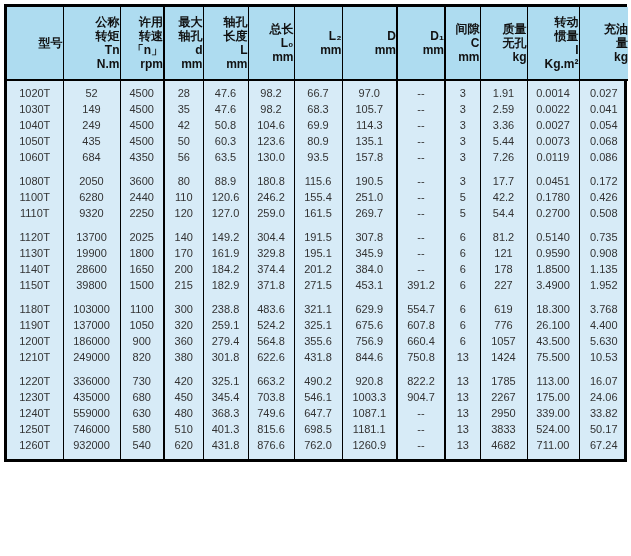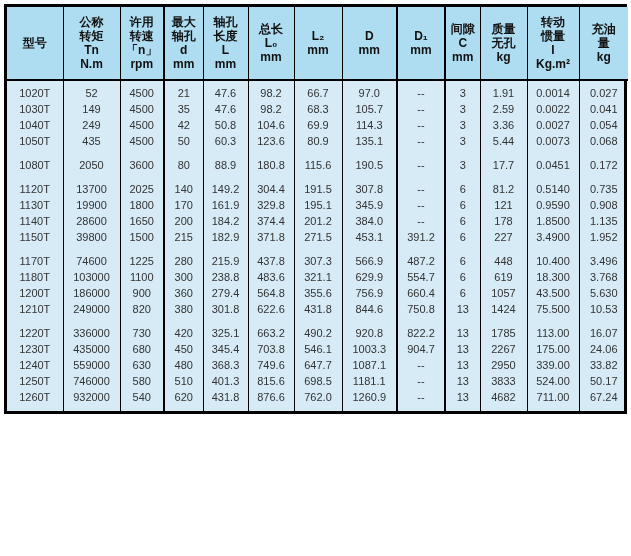--- a/index.html
+++ b/index.html
@@ -15,21 +15,21 @@
   col.w5{width:45px}col.w6{width:46px}col.w7{width:48px}col.w8{width:55px}
   col.w9{width:48px}col.w10{width:35px}col.w11{width:47px}col.w12{width:52px}
   col.w13{width:49px}
   th,td{border-left:1px solid #000;text-align:center;padding:0;}
   th.c1,td.c1{border-left:none;}
   th.c4,td.c4,th.c9,td.c9,th.c10,td.c10{border-left-width:2px;}
   thead th{
     background:#aedcf0;border-bottom:2px solid #000;vertical-align:middle;
     font-size:12px;font-weight:bold;color:#111;height:72px;line-height:14px;
   }
-  thead th div{line-height:14px;}
+  thead th div{line-height:14px;text-align:right;}
   tbody td{font-size:11px;color:#333;height:16px;line-height:16px;white-space:nowrap;}
   tr.gap td{height:auto;}
 </style>
 </head>
 <body>
 
 <div class="frame">
   <table>
     <colgroup>
       <col class="w1">
@@ -128,21 +128,21 @@
           <td class="c9" style="height: 4px;"></td>
           <td class="c10" style="height: 4px;"></td>
           <td class="c11" style="height: 4px;"></td>
           <td class="c12" style="height: 4px;"></td>
           <td class="c13" style="height: 4px;"></td>
         </tr>
         <tr>
           <td class="c1">1020T</td>
           <td class="c2">52</td>
           <td class="c3">4500</td>
-          <td class="c4">21</td>
+          <td class="c4">28</td>
           <td class="c5">47.6</td>
           <td class="c6">98.2</td>
           <td class="c7">66.7</td>
           <td class="c8">97.0</td>
           <td class="c9">--</td>
           <td class="c10">3</td>
           <td class="c11">1.91</td>
           <td class="c12">0.0014</td>
           <td class="c13">0.027</td>
         </tr>
@@ -183,20 +183,35 @@
           <td class="c4">50</td>
           <td class="c5">60.3</td>
           <td class="c6">123.6</td>
           <td class="c7">80.9</td>
           <td class="c8">135.1</td>
           <td class="c9">--</td>
           <td class="c10">3</td>
           <td class="c11">5.44</td>
           <td class="c12">0.0073</td>
           <td class="c13">0.068</td>
+        </tr>
+        <tr>
+          <td class="c1">1060T</td>
+          <td class="c2">684</td>
+          <td class="c3">4350</td>
+          <td class="c4">56</td>
+          <td class="c5">63.5</td>
+          <td class="c6">130.0</td>
+          <td class="c7">93.5</td>
+          <td class="c8">157.8</td>
+          <td class="c9">--</td>
+          <td class="c10">3</td>
+          <td class="c11">7.26</td>
+          <td class="c12">0.0119</td>
+          <td class="c13">0.086</td>
         </tr>
         <tr class="gap">
           <td class="c1" style="height: 8px;"></td>
           <td class="c2" style="height: 8px;"></td>
           <td class="c3" style="height: 8px;"></td>
           <td class="c4" style="height: 8px;"></td>
           <td class="c5" style="height: 8px;"></td>
           <td class="c6" style="height: 8px;"></td>
           <td class="c7" style="height: 8px;"></td>
           <td class="c8" style="height: 8px;"></td>
@@ -214,20 +229,50 @@
           <td class="c5">88.9</td>
           <td class="c6">180.8</td>
           <td class="c7">115.6</td>
           <td class="c8">190.5</td>
           <td class="c9">--</td>
           <td class="c10">3</td>
           <td class="c11">17.7</td>
           <td class="c12">0.0451</td>
           <td class="c13">0.172</td>
         </tr>
+        <tr>
+          <td class="c1">1100T</td>
+          <td class="c2">6280</td>
+          <td class="c3">2440</td>
+          <td class="c4">110</td>
+          <td class="c5">120.6</td>
+          <td class="c6">246.2</td>
+          <td class="c7">155.4</td>
+          <td class="c8">251.0</td>
+          <td class="c9">--</td>
+          <td class="c10">5</td>
+          <td class="c11">42.2</td>
+          <td class="c12">0.1780</td>
+          <td class="c13">0.426</td>
+        </tr>
+        <tr>
+          <td class="c1">1110T</td>
+          <td class="c2">9320</td>
+          <td class="c3">2250</td>
+          <td class="c4">120</td>
+          <td class="c5">127.0</td>
+          <td class="c6">259.0</td>
+          <td class="c7">161.5</td>
+          <td class="c8">269.7</td>
+          <td class="c9">--</td>
+          <td class="c10">5</td>
+          <td class="c11">54.4</td>
+          <td class="c12">0.2700</td>
+          <td class="c13">0.508</td>
+        </tr>
         <tr class="gap">
           <td class="c1" style="height: 8px;"></td>
           <td class="c2" style="height: 8px;"></td>
           <td class="c3" style="height: 8px;"></td>
           <td class="c4" style="height: 8px;"></td>
           <td class="c5" style="height: 8px;"></td>
           <td class="c6" style="height: 8px;"></td>
           <td class="c7" style="height: 8px;"></td>
           <td class="c8" style="height: 8px;"></td>
           <td class="c9" style="height: 8px;"></td>
@@ -305,48 +350,48 @@
           <td class="c6" style="height: 8px;"></td>
           <td class="c7" style="height: 8px;"></td>
           <td class="c8" style="height: 8px;"></td>
           <td class="c9" style="height: 8px;"></td>
           <td class="c10" style="height: 8px;"></td>
           <td class="c11" style="height: 8px;"></td>
           <td class="c12" style="height: 8px;"></td>
           <td class="c13" style="height: 8px;"></td>
         </tr>
         <tr>
-          <td class="c1">1170T</td>
-          <td class="c2">74600</td>
-          <td class="c3">1225</td>
-          <td class="c4">280</td>
-          <td class="c5">215.9</td>
-          <td class="c6">437.8</td>
-          <td class="c7">307.3</td>
-          <td class="c8">566.9</td>
-          <td class="c9">487.2</td>
-          <td class="c10">6</td>
-          <td class="c11">448</td>
-          <td class="c12">10.400</td>
-          <td class="c13">3.496</td>
-        </tr>
-        <tr>
           <td class="c1">1180T</td>
           <td class="c2">103000</td>
           <td class="c3">1100</td>
           <td class="c4">300</td>
           <td class="c5">238.8</td>
           <td class="c6">483.6</td>
           <td class="c7">321.1</td>
           <td class="c8">629.9</td>
           <td class="c9">554.7</td>
           <td class="c10">6</td>
           <td class="c11">619</td>
           <td class="c12">18.300</td>
           <td class="c13">3.768</td>
+        </tr>
+        <tr>
+          <td class="c1">1190T</td>
+          <td class="c2">137000</td>
+          <td class="c3">1050</td>
+          <td class="c4">320</td>
+          <td class="c5">259.1</td>
+          <td class="c6">524.2</td>
+          <td class="c7">325.1</td>
+          <td class="c8">675.6</td>
+          <td class="c9">607.8</td>
+          <td class="c10">6</td>
+          <td class="c11">776</td>
+          <td class="c12">26.100</td>
+          <td class="c13">4.400</td>
         </tr>
         <tr>
           <td class="c1">1200T</td>
           <td class="c2">186000</td>
           <td class="c3">900</td>
           <td class="c4">360</td>
           <td class="c5">279.4</td>
           <td class="c6">564.8</td>
           <td class="c7">355.6</td>
           <td class="c8">756.9</td>

